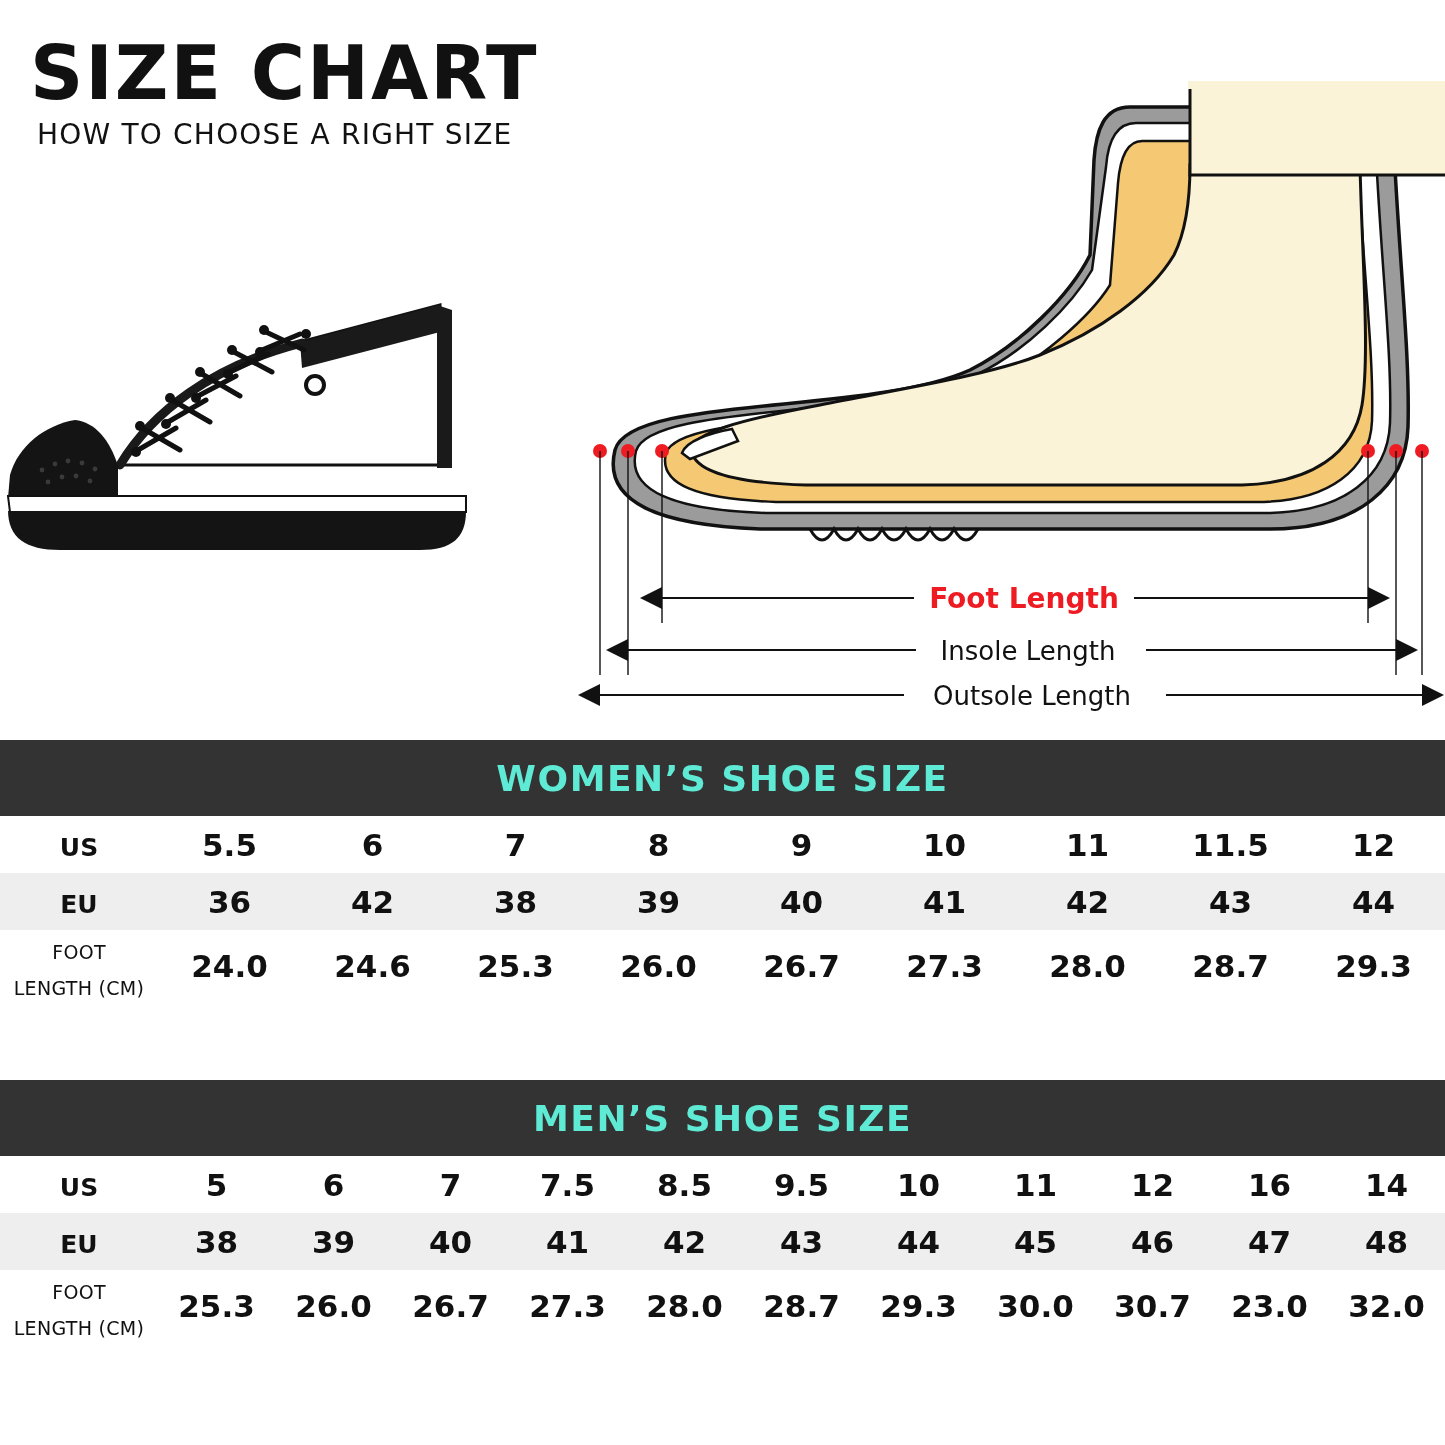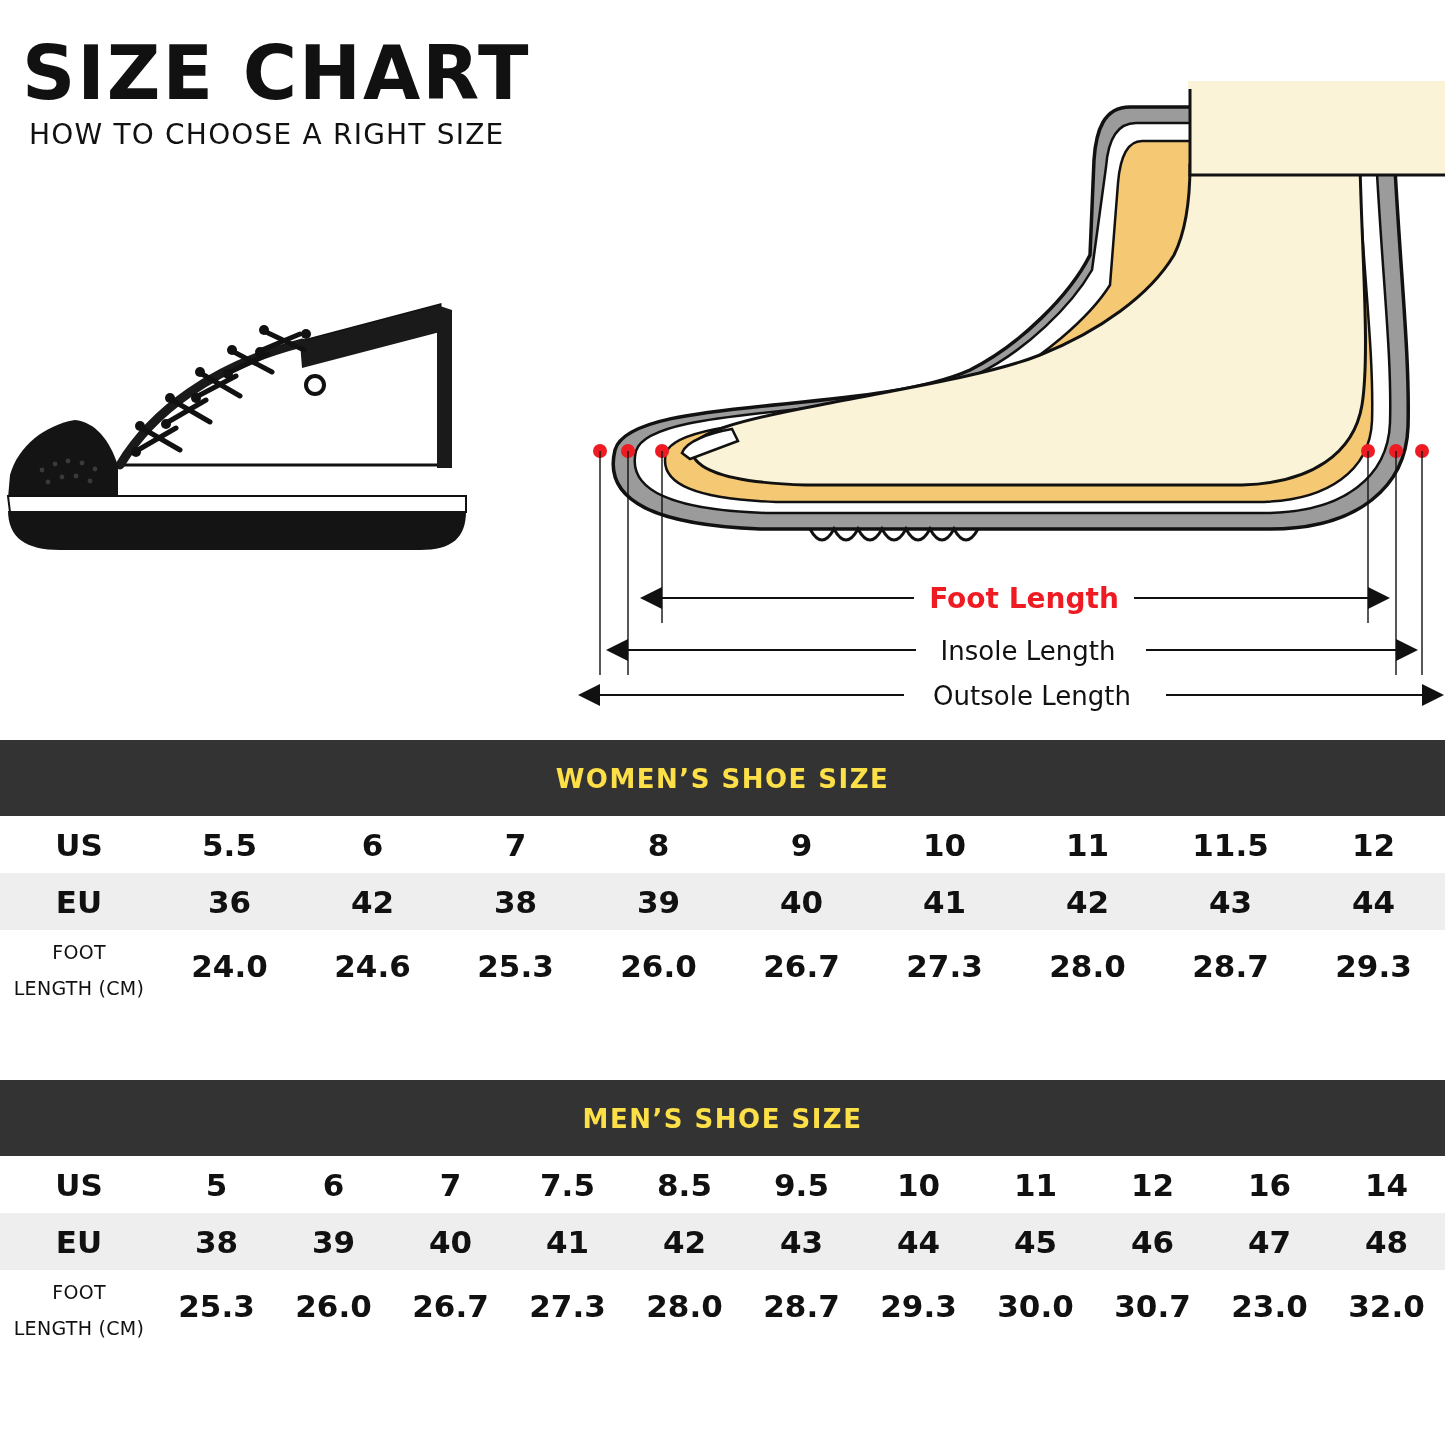--- a/index.html
+++ b/index.html
@@ -12,21 +12,21 @@
     height: 1445px;
     font-family: "Liberation Sans", sans-serif;
     color: #111111;
     position: relative;
     overflow: hidden;
   }
 
   
   .header {
     position: absolute;
-    left: 4px;
+    left: 12px;
     top: 38px;
     width: 620px;
   }
   .title {
     font-family: "DejaVu Sans", sans-serif;
     font-weight: bold;
     font-size: 74px;
     letter-spacing: 2px;
     line-height: 0.95;
     color: #111111;
@@ -65,24 +65,24 @@
   .table-block {
     position: absolute;
     left: 0px;
     width: 1445px;
   }
   .table-block.women { top: 740px; }
   .table-block.men { top: 1080px; }
 
   .tbl-header {
     background: #333333;
-    color: #fde047;
+    color: #5eead4;
     font-family: "DejaVu Sans", sans-serif;
     font-weight: bold;
-    font-size: 26px;
+    font-size: 36px;
     letter-spacing: 1.5px;
     text-align: center;
     padding: 18px 0 16px 0;
     height: 42px;
     line-height: 42px;
     box-sizing: content-box;
   }
 
   table.size-table {
     width: 1445px;
@@ -99,21 +99,21 @@
     padding: 0;
   }
   table.size-table tr.row-a td { background: #ffffff; }
   table.size-table tr.row-b td { background: #eeeeee; text-align: center; }
   table.size-table tr.row-c td { background: #ffffff; }
 
   td.label-cell {
     width: 158px;
   }
   td.label-cell .lab-main {
-    font-size: 31px;
+    font-size: 25px;
     font-weight: bold;
   }
   td.label-cell .lab-small {
     font-size: 19px;
     font-weight: normal;
     line-height: 1.08;
     letter-spacing: 0.3px;
   }
 
   .dim-label {

